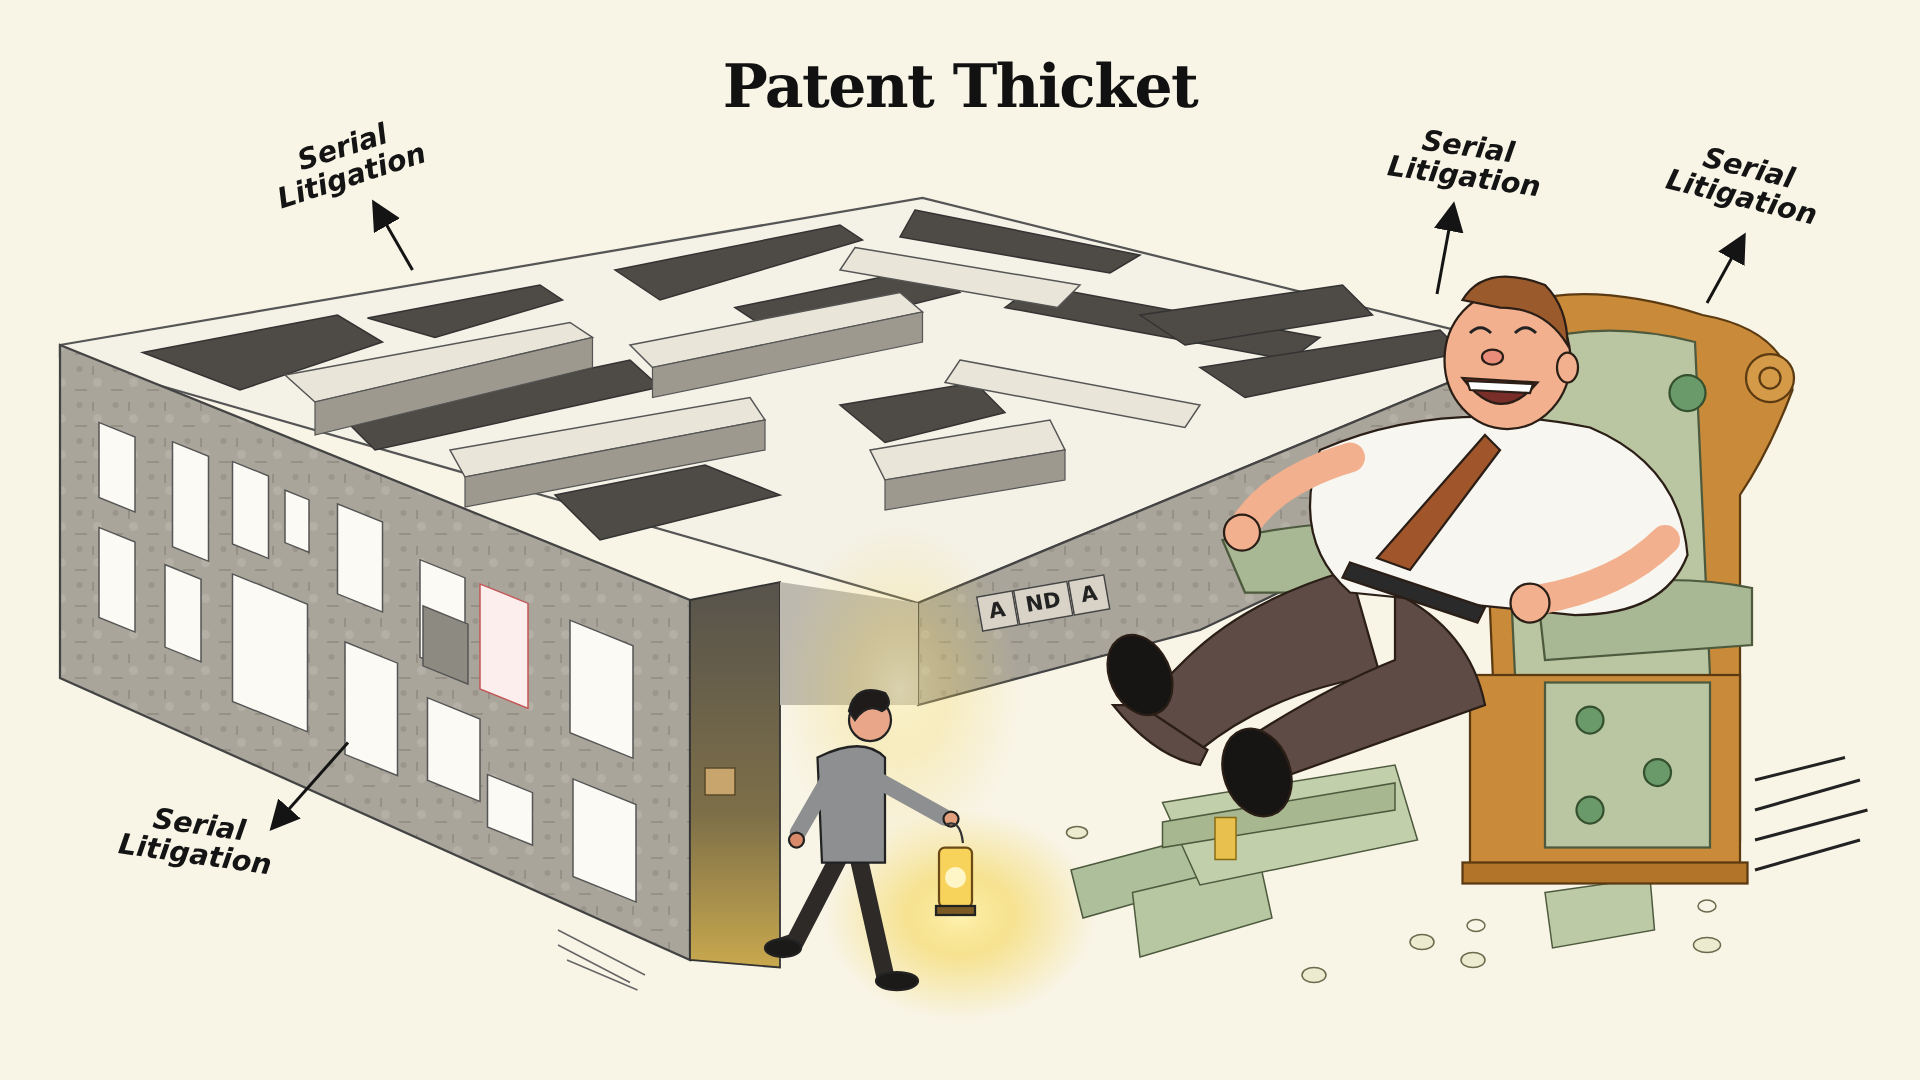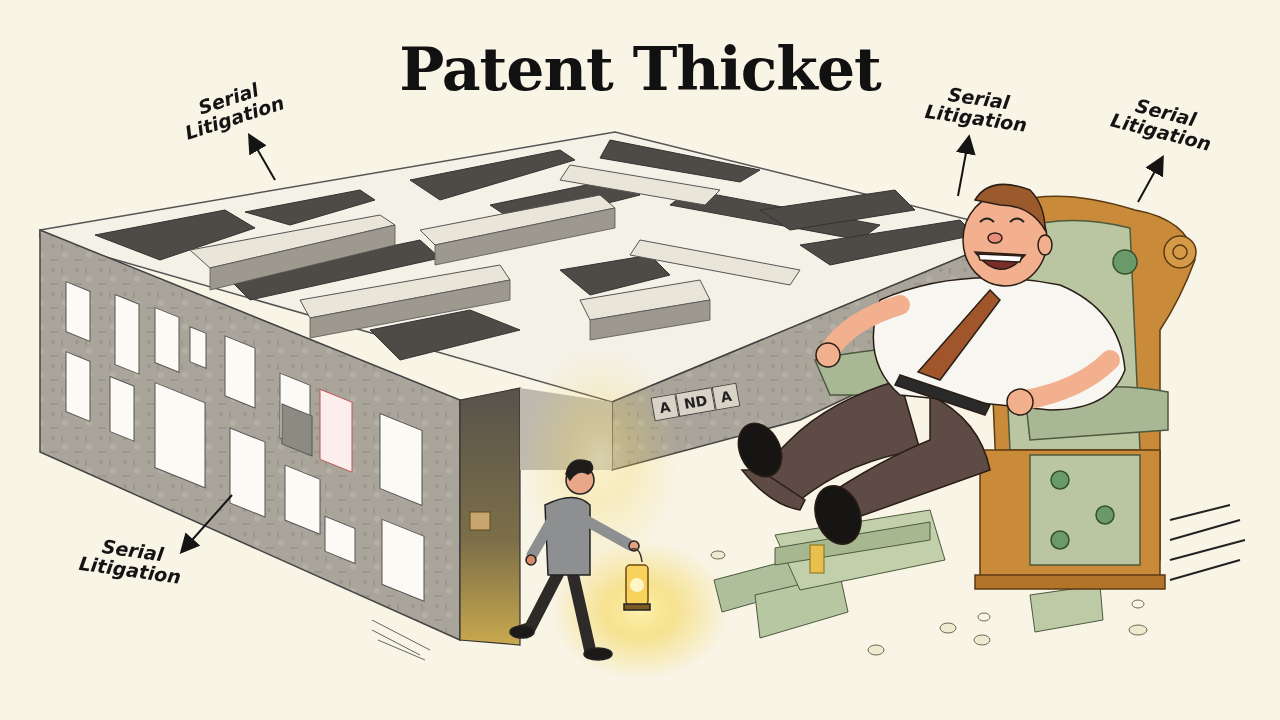--- a/index.html
+++ b/index.html
@@ -6,21 +6,21 @@
   body {
     width:1280px; height:720px; overflow:hidden;
     background:#f8f4e6;
     position:relative;
     font-family:"DejaVu Serif", serif;
   }
   #scene { position:absolute; left:0; top:0; width:1280px; height:720px; }
   .title {
     position:absolute; left:0; top:34px; width:1280px; text-align:center;
     font-family:"DejaVu Serif", serif; font-weight:bold;
-    font-size:60px; letter-spacing:-1px; color:#111;
+    font-size:40px; letter-spacing:-1px; color:#111;
   }
   .label {
     position:absolute; font-family:"DejaVu Sans", sans-serif;
     font-weight:bold; font-style:italic; color:#141414;
     font-size:19px; line-height:20px; text-align:center;
   }
   .label span { display:block; }
   .sign {
     position:absolute; left:652px; top:390px;
     transform:rotate(-10deg); display:flex; gap:0;

